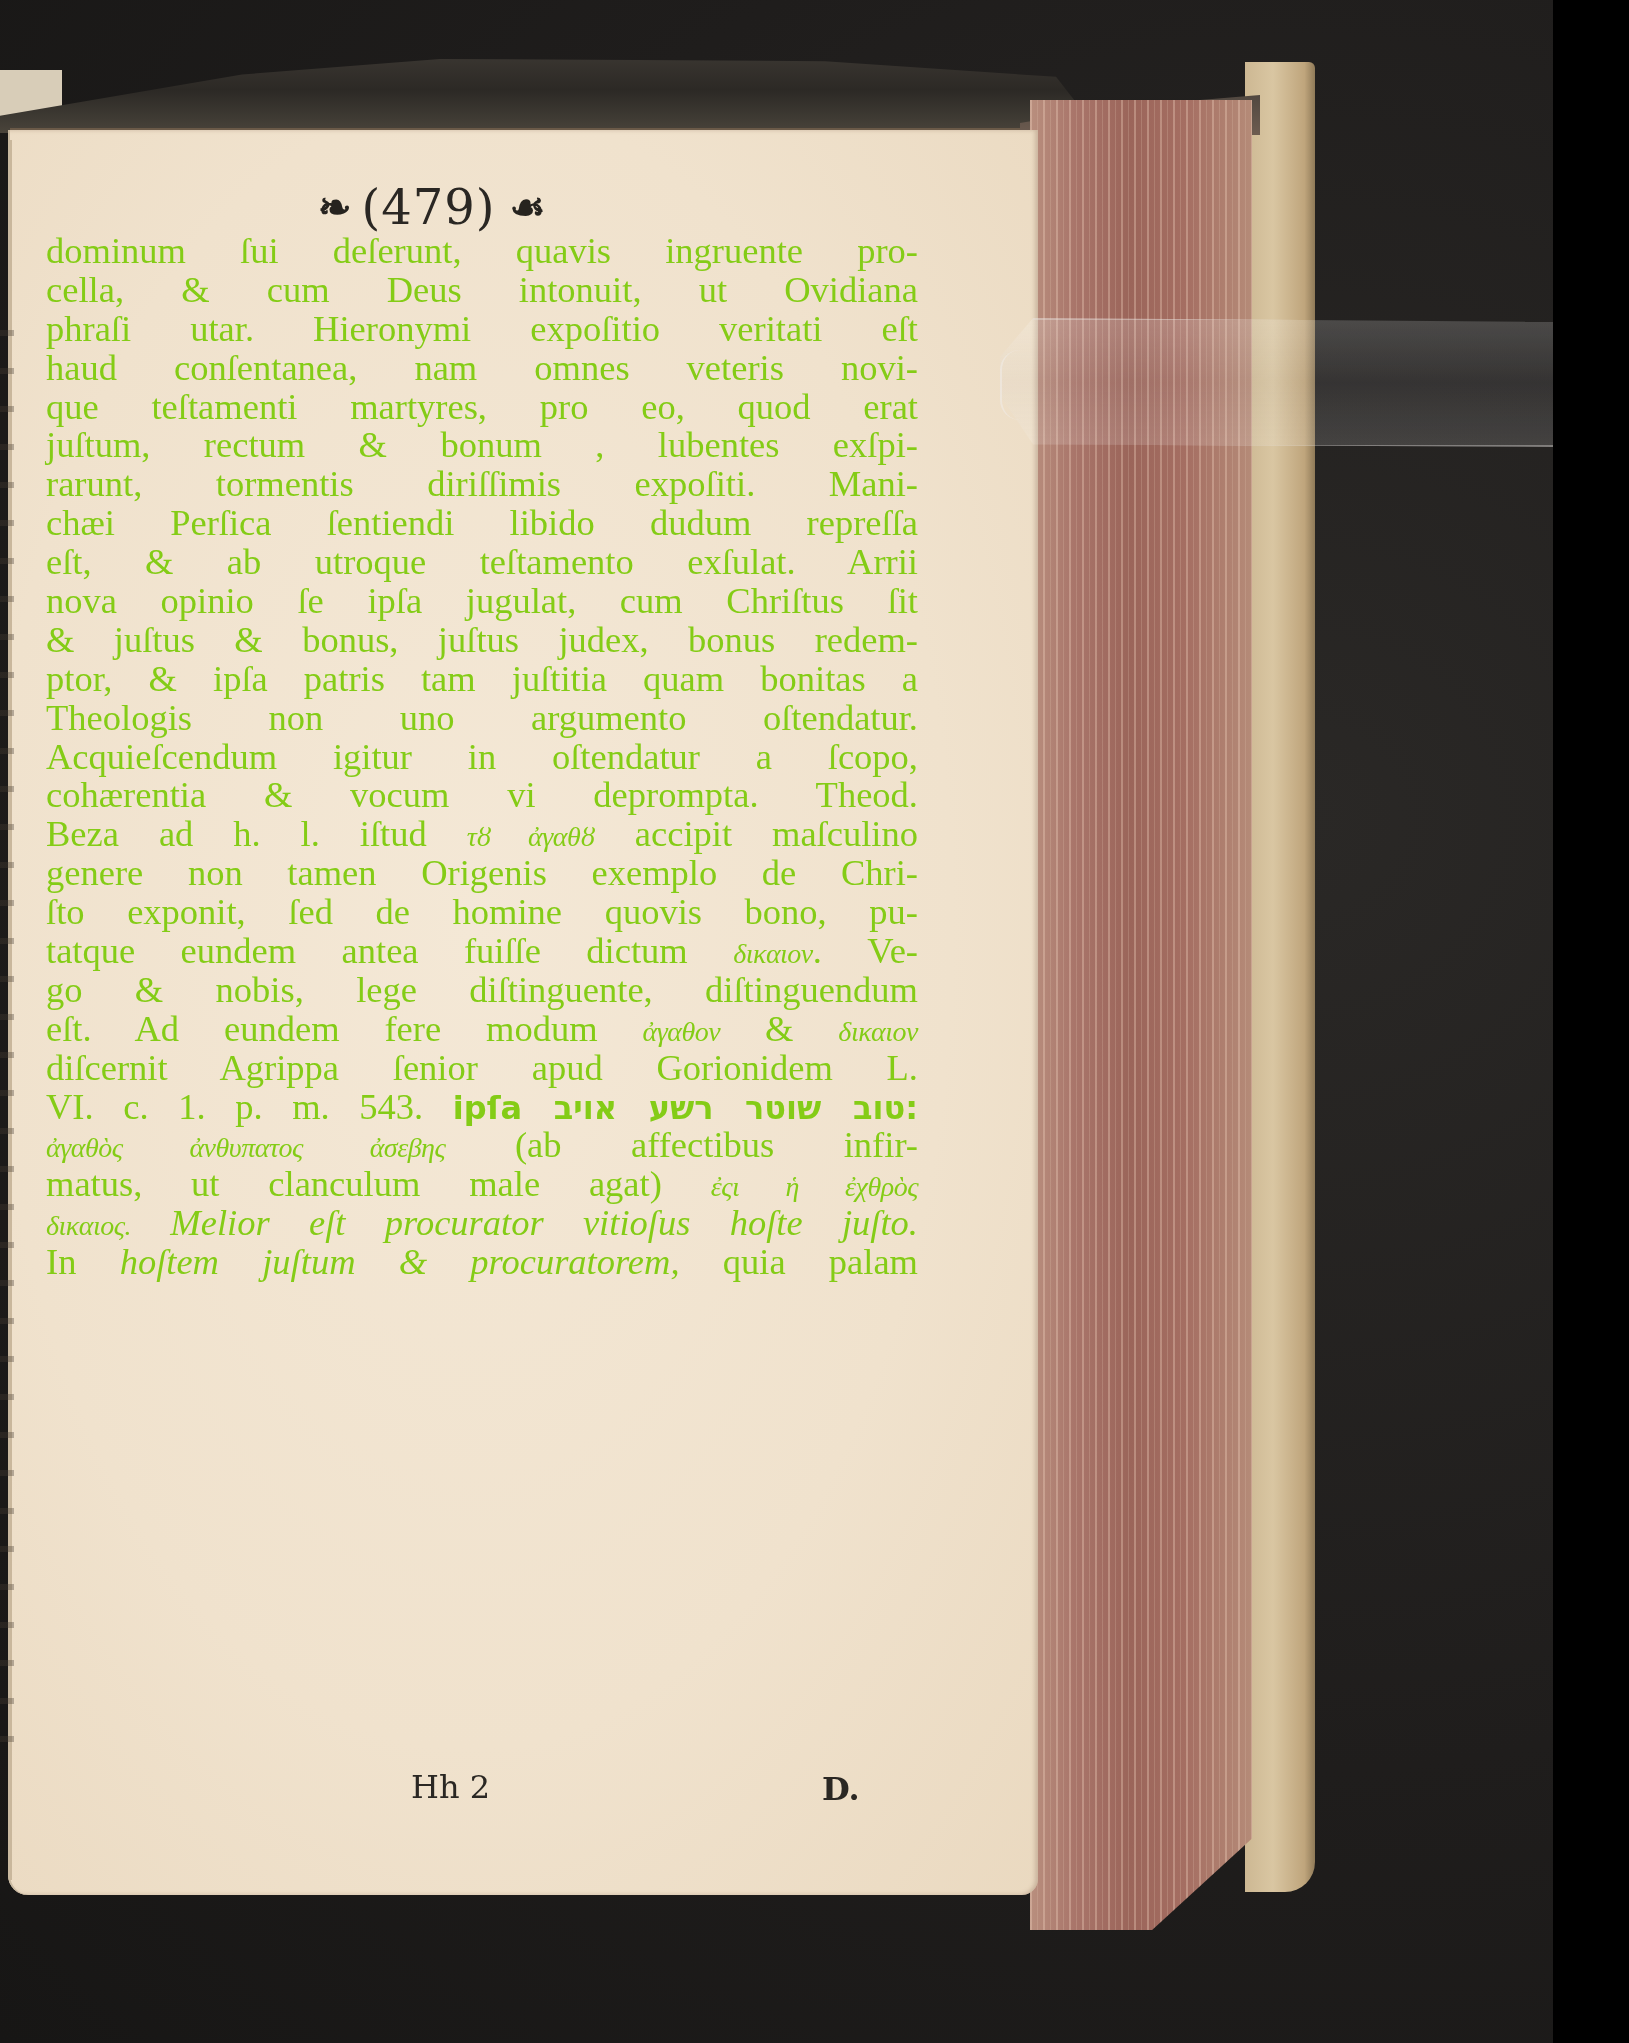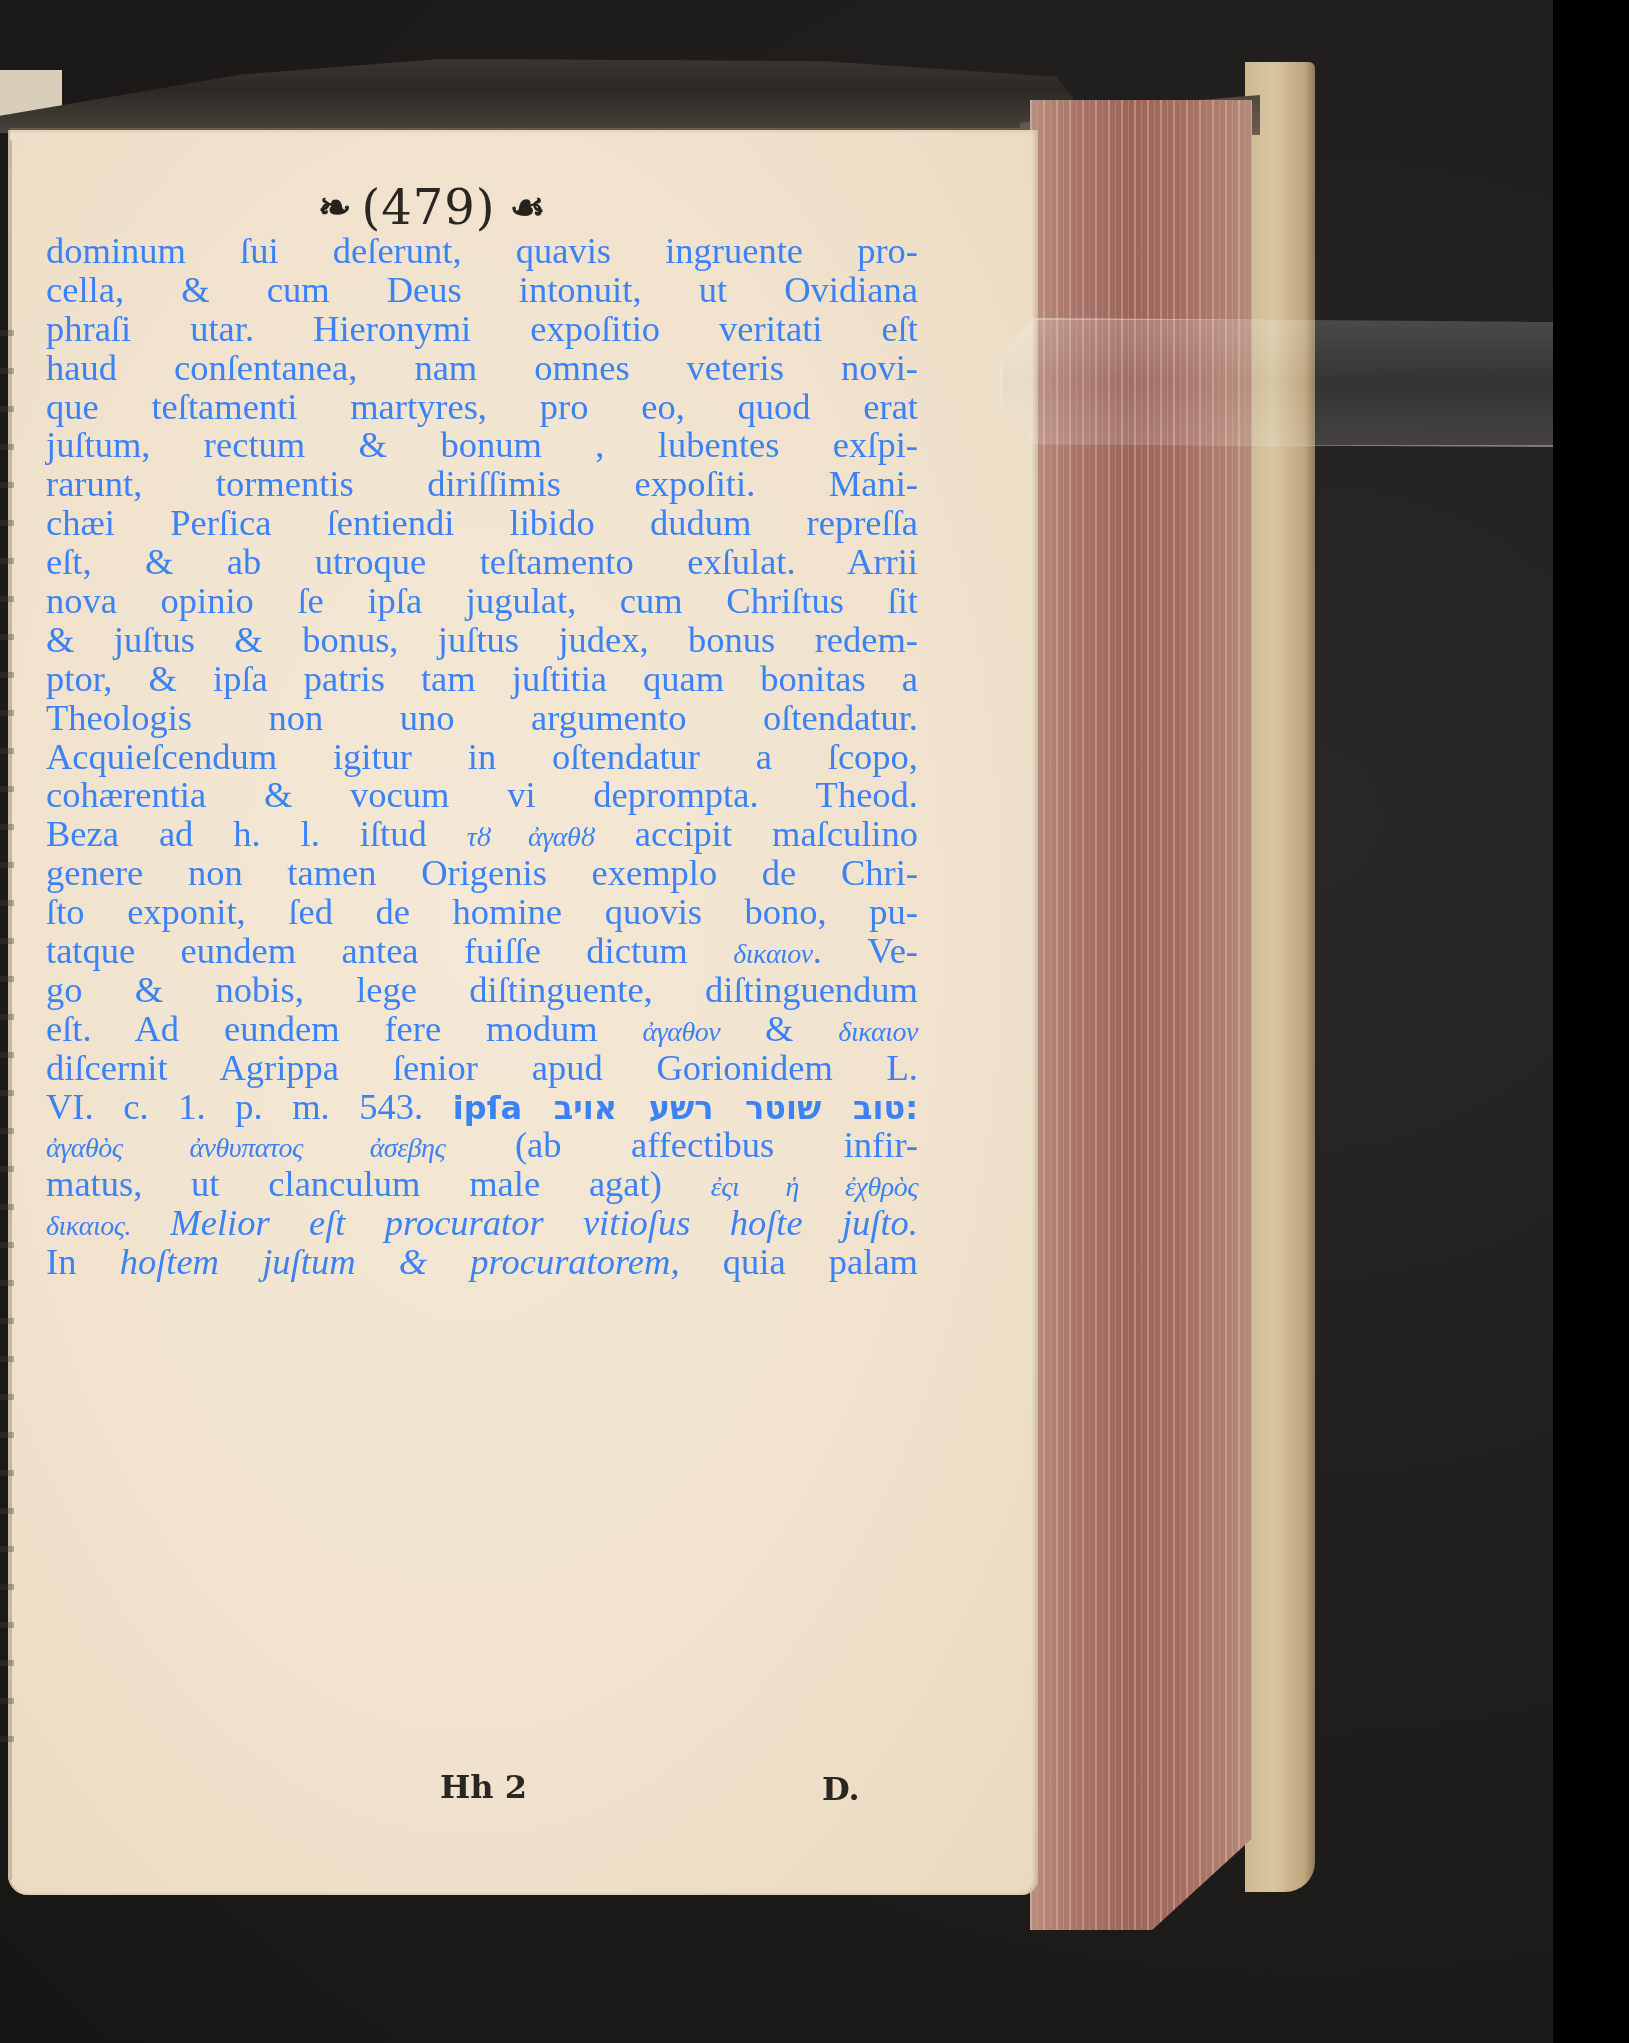--- a/index.html
+++ b/index.html
@@ -94,40 +94,40 @@
     .page-number {
       font-size: 48px; line-height: 1; letter-spacing: 1px;
     }
 
     
     .text-block {
       position: absolute; left: 46px; top: 232px; width: 872px;
       font-family: "Liberation Serif", "DejaVu Serif", serif;
       font-size: 36.5px;
       line-height: 38.9px;
-      color: #3b82f6;
+      color: #84cc16;
       text-align: justify;
       text-align-last: justify;
     }
     .text-line {
       display: block;
       white-space: nowrap;
       height: 38.9px;
       text-align: justify;
       text-align-last: justify;
     }
     .text-line.last { text-align-last: left; }
     .greek { font-style: italic; font-size: 28px; letter-spacing: -0.5px; }
     .hebrew { font-family: "DejaVu Sans", sans-serif; font-weight: bold; font-size: 32px; }
     .it { font-style: italic; }
 
     
     .signature {
-      position: absolute; left: 440px; top: 1768px;
-      font-family: "DejaVu Serif", serif; font-weight: bold;
+      position: absolute; left: 411px; top: 1768px;
+      font-family: "DejaVu Serif", serif; font-weight: normal;
       font-size: 32px; color: #2a2723;
     }
     .catchword {
       position: absolute; left: 822px; top: 1770px;
       font-family: "DejaVu Serif", serif; font-weight: bold;
       font-size: 32px; color: #2a2723;
     }
 
     
     .bookmark {

